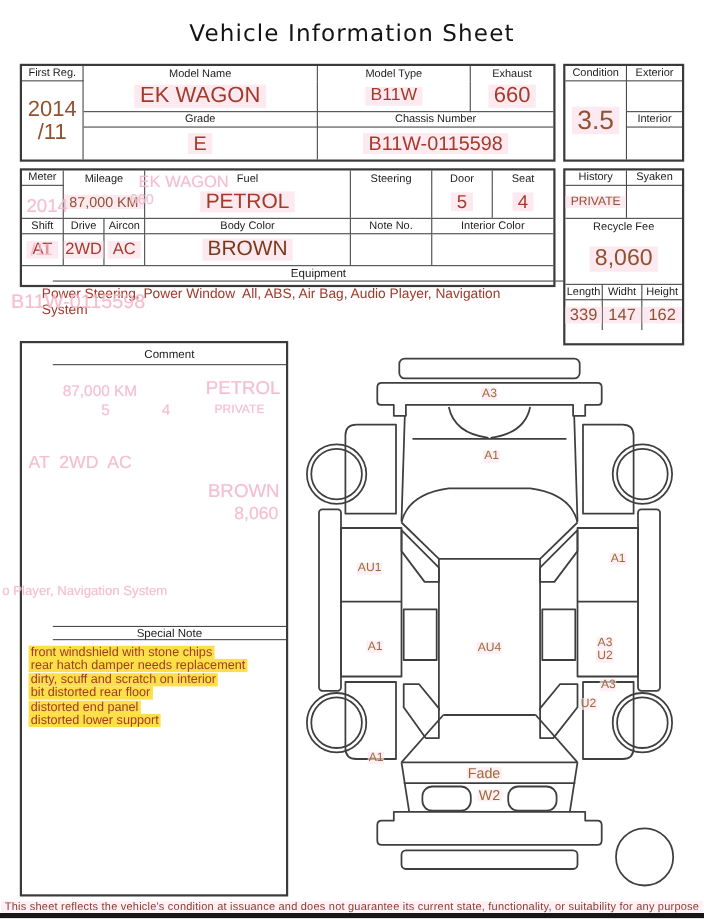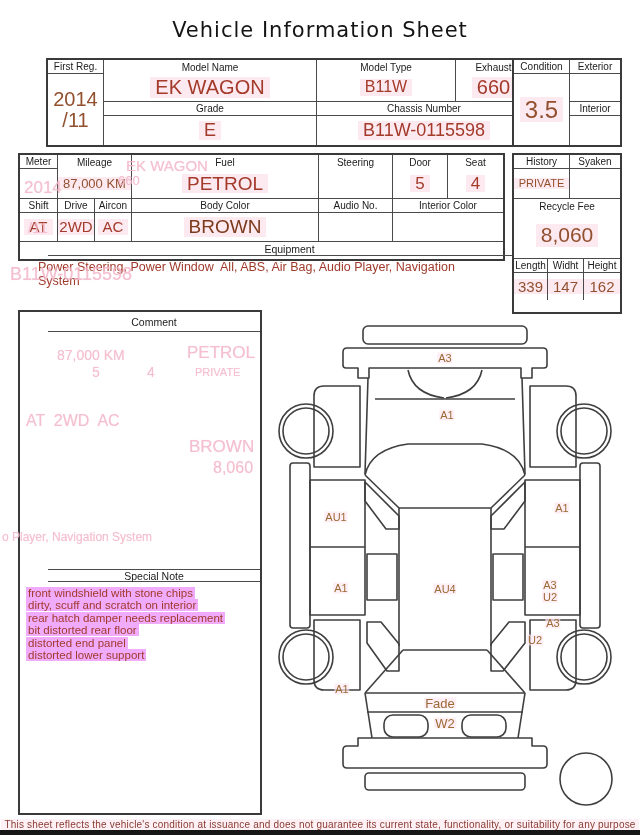--- a/index.html
+++ b/index.html
@@ -23,21 +23,21 @@
   .dkb { color:#7c3a1c; }
 
   .band { width:100%; }
 
   .eq-text { display:block; padding:4px 5px 0 18px; font-size:12.5px; color:#a03a2c; white-space:pre-wrap; }
 
   .box-hdr { display:flex; align-items:center; justify-content:center; font-size:10.5px; color:#1b1b1b;margin-left:28px; }
 
   .note-area { padding:5px 4px 0 6px; }
   .note-line { font-size:11.5px; line-height:12.4px; color:#a23a2c; }
-  .note-line span { background:#f0abfc; padding:0 2px; }
+  .note-line span { background:#fde047; padding:0 2px; }
 
   #diagram { position:absolute; left:268px; top:312px; width:370px; height:505px; }
   #diagram svg { position:absolute; left:0; top:0; }
   .dl { position:absolute; transform:translate(-50%,-50%); font-size:11px; color:#9c6a35;
         background:rgba(252,231,239,.65); padding:0 1px; white-space:nowrap; line-height:11px; }
   .dl.big { font-size:13px; }
 
   .ghost { position:absolute; color:#f3b6c9; opacity:.85; white-space:pre; pointer-events:none;
            text-shadow:0 0 1px #f7cdd9; z-index:3; line-height:1; }
 
@@ -46,21 +46,21 @@
   .footer span { background:#fdf1f5; padding:0 3px; }
   .botbar { position:absolute; left:0; top:830px; width:640px; height:5px; background:#161616; }
 </style>
 </head>
 <body>
 
 <div id="page">
 
   <div class="title">Vehicle Information Sheet</div>
 
-  <div class="tbl grid" style="left:18px; top:58px; width:487px; height:89px; grid-template-columns:56px 213px 139px 75px; grid-template-rows:14px 28px 14px 29px;margin-left:28px;">
+  <div class="tbl grid" style="left:18px; top:58px; width:487px; height:89px; grid-template-columns:56px 213px 139px 75px; grid-template-rows:14px 28px 14px 29px;">
     <div class="cell hdr br bb">First Reg.</div>
     <div class="cell hdr br">Model Name</div>
     <div class="cell hdr br">Model Type</div>
     <div class="cell hdr">Exhaust</div>
 
     <div class="cell br brn" style="grid-column:1; grid-row:2/5; flex-direction:column; font-size:20px; line-height:21px;">
       <span>2014</span>
       <span>/11</span>
     </div>
     <div class="cell br bb val" style="font-size:20px;">
@@ -117,21 +117,21 @@
       <div class="cell val" style="font-size:17px;">
           <span class="hl">4</span>
         </div>
     </div>
 
     <div class="band grid bb" style="grid-template-columns:38px 37px 37px 187px 74px 110px; grid-template-rows:14px 28px;">
       <div class="cell hdr br bb">Shift</div>
       <div class="cell hdr br bb">Drive</div>
       <div class="cell hdr br bb">Aircon</div>
       <div class="cell hdr br bb">Body Color</div>
-      <div class="cell hdr br bb">Audio No.</div>
+      <div class="cell hdr br bb">Note No.</div>
       <div class="cell hdr bb">Interior Color</div>
 
       <div class="cell br val" style="font-size:15px;">
           <span class="hl">AT</span>
         </div>
       <div class="cell br val" style="font-size:15px;">
           <span class="hl">2WD</span>
         </div>
       <div class="cell br val" style="font-size:15px;">
           <span class="hl">AC</span>
@@ -177,22 +177,22 @@
         </div>
     </div>
   </div>
 
   <div class="tbl" style="left:18px; top:310px; width:244px; height:505px;">
     <div class="box-hdr bb" style="height:20px;">Comment</div>
     <div style="height:237px;"></div>
     <div class="box-hdr bt bb" style="height:13px;">Special Note</div>
     <div class="note-area">
       <div class="note-line"><span>front windshield with stone chips</span></div>
+      <div class="note-line"><span>rear hatch damper needs replacement</span></div>
       <div class="note-line"><span>dirty, scuff and scratch on interior</span></div>
-      <div class="note-line"><span>rear hatch damper needs replacement</span></div>
       <div class="note-line"><span>bit distorted rear floor</span></div>
       <div class="note-line"><span>distorted end panel</span></div>
       <div class="note-line"><span>distorted lower support</span></div>
     </div>
   </div>
 
   <div id="diagram">
     <svg width="370" height="505" viewBox="0 0 370 505" fill="none" stroke="#3f3f3f" stroke-width="1.6" stroke-linejoin="round">
 
       <rect x="95" y="14" width="164" height="18" rx="5"></rect>

